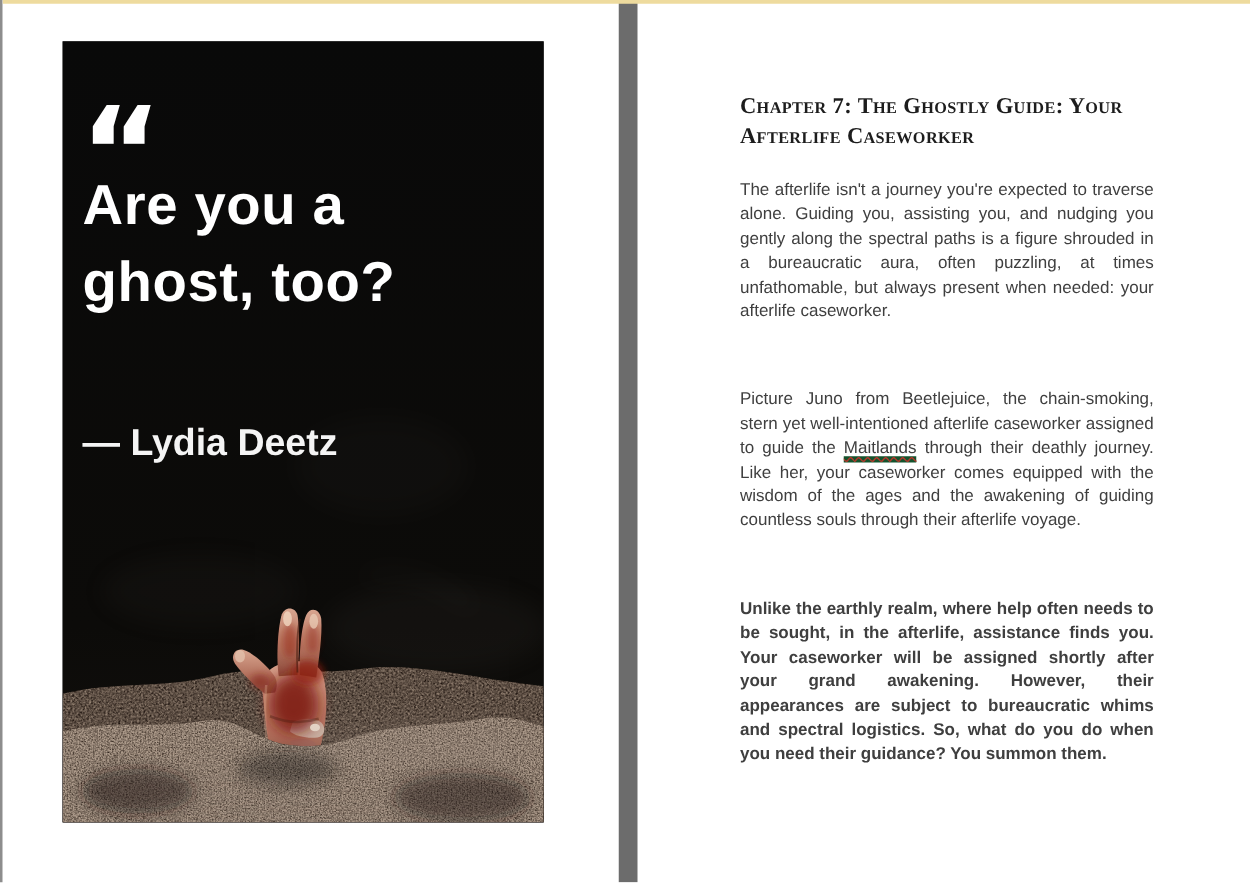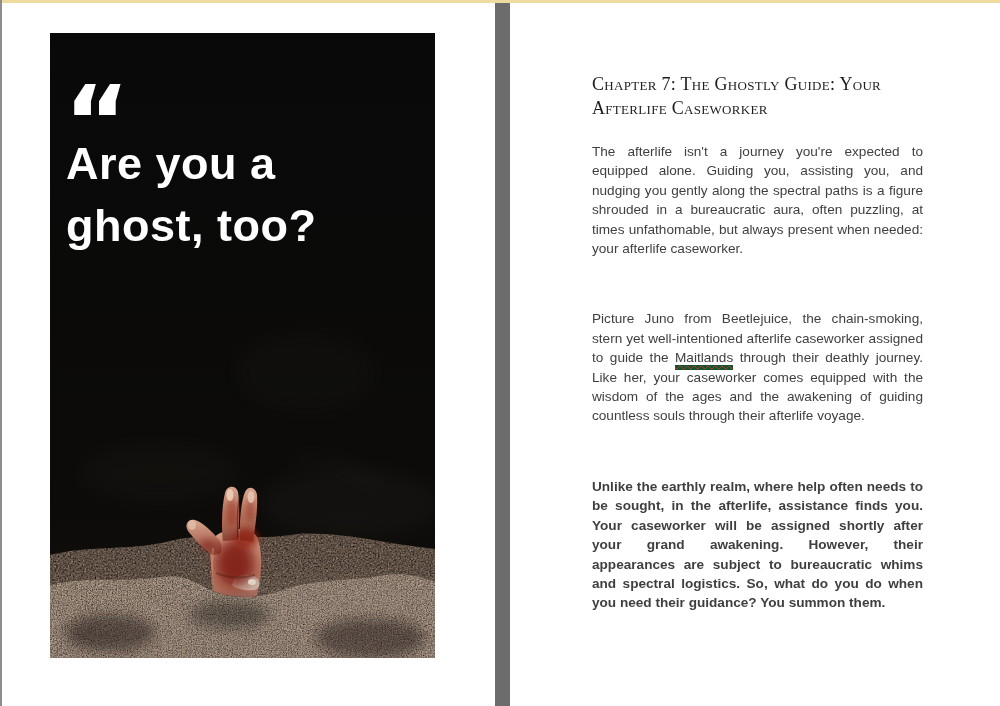--- a/index.html
+++ b/index.html
@@ -29,21 +29,21 @@
   }
   .quote-attr{
     position:absolute;left:16px;top:303px;z-index:2;color:#f4f4f4;
     font-weight:700;font-size:30px;line-height:38px;
   }
 
   
   .right-page{position:absolute;left:590px;top:73px;width:331px;z-index:1;}
   .chapter-title{
     margin:0 0 22px 0;
-    font-family:"Liberation Serif",serif;font-weight:400;
+    font-family:"Liberation Serif",serif;font-weight:700;
     font-variant-caps:small-caps;
     font-size:18px;line-height:23.5px;letter-spacing:0.3px;color:#1d1d1d;
   }
   .right-page p{
     margin:0 0 51px 0;font-size:13.6px;line-height:19.4px;color:#3f3f3f;
     text-align:justify;
   }
   .right-page p:last-child{margin-bottom:0;font-weight:bold;}
   .spellcheck{
     border-bottom:5px solid #14532d;
@@ -154,27 +154,28 @@
           <ellipse cx="120" cy="595" rx="90" ry="16" fill="#8a7b72" opacity="0.10" filter="url(#b10)"></ellipse>
           <ellipse cx="210" cy="615" rx="150" ry="18" fill="#7a6c62" opacity="0.10" filter="url(#b10)"></ellipse>
         </g>
       </svg>
     </div>
 
     <div class="quote-mark">“</div>
 
     <div class="quote-text">Are you a ghost, too?</div>
 
+    <div class="quote-attr">— Lydia Deetz</div>
   </div>
 
   <div class="spine"></div>
 
   <div class="right-page">
     <h1 class="chapter-title">Chapter 7: The Ghostly Guide: Your Afterlife Caseworker</h1>
 
-    <p>The afterlife isn't a journey you're expected to equipped alone. Guiding you, assisting you, and nudging you gently along the spectral paths is a figure shrouded in a bureaucratic aura, often puzzling, at times unfathomable, but always present when needed: your afterlife caseworker.</p>
+    <p>The afterlife isn't a journey you're expected to traverse alone. Guiding you, assisting you, and nudging you gently along the spectral paths is a figure shrouded in a bureaucratic aura, often puzzling, at times unfathomable, but always present when needed: your afterlife caseworker.</p>
 
     <p><span>Picture Juno from Beetlejuice, the chain-smoking, stern yet well-intentioned afterlife caseworker assigned to guide the </span><span class="spellcheck">Maitlands</span><span> through their deathly journey. Like her, your caseworker comes equipped with the wisdom of the ages and the awakening of guiding countless souls through their afterlife voyage.</span></p>
 
     <p>Unlike the earthly realm, where help often needs to be sought, in the afterlife, assistance finds you. Your caseworker will be assigned shortly after your grand awakening. However, their appearances are subject to bureaucratic whims and spectral logistics. So, what do you do when you need their guidance? You summon them.</p>
   </div>
 
 </div>
 
 </body></html>

